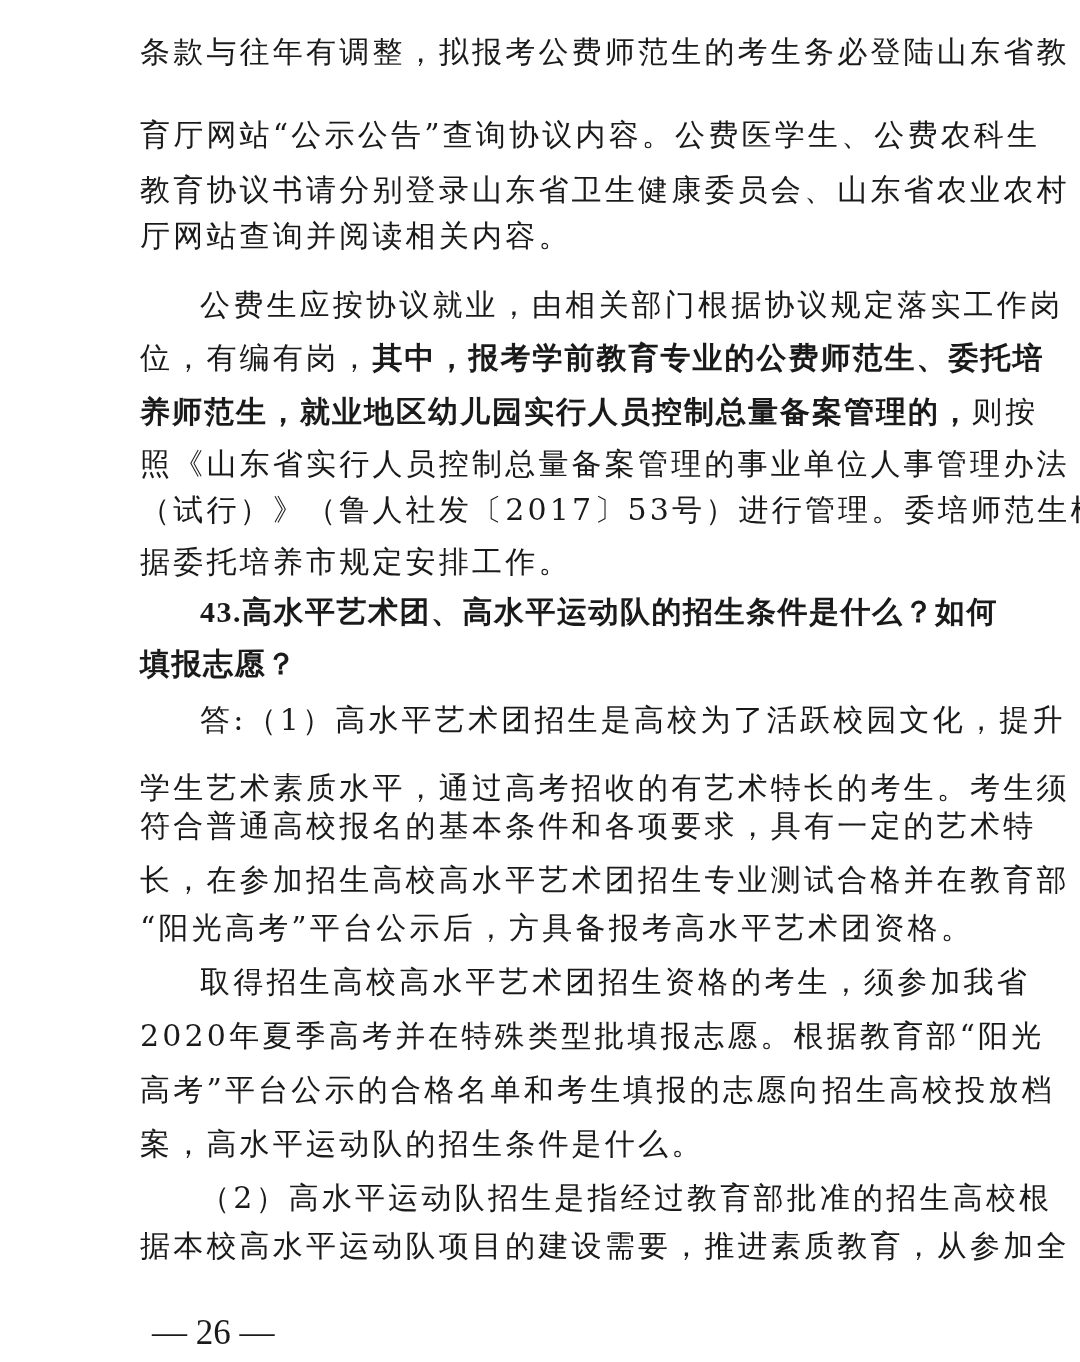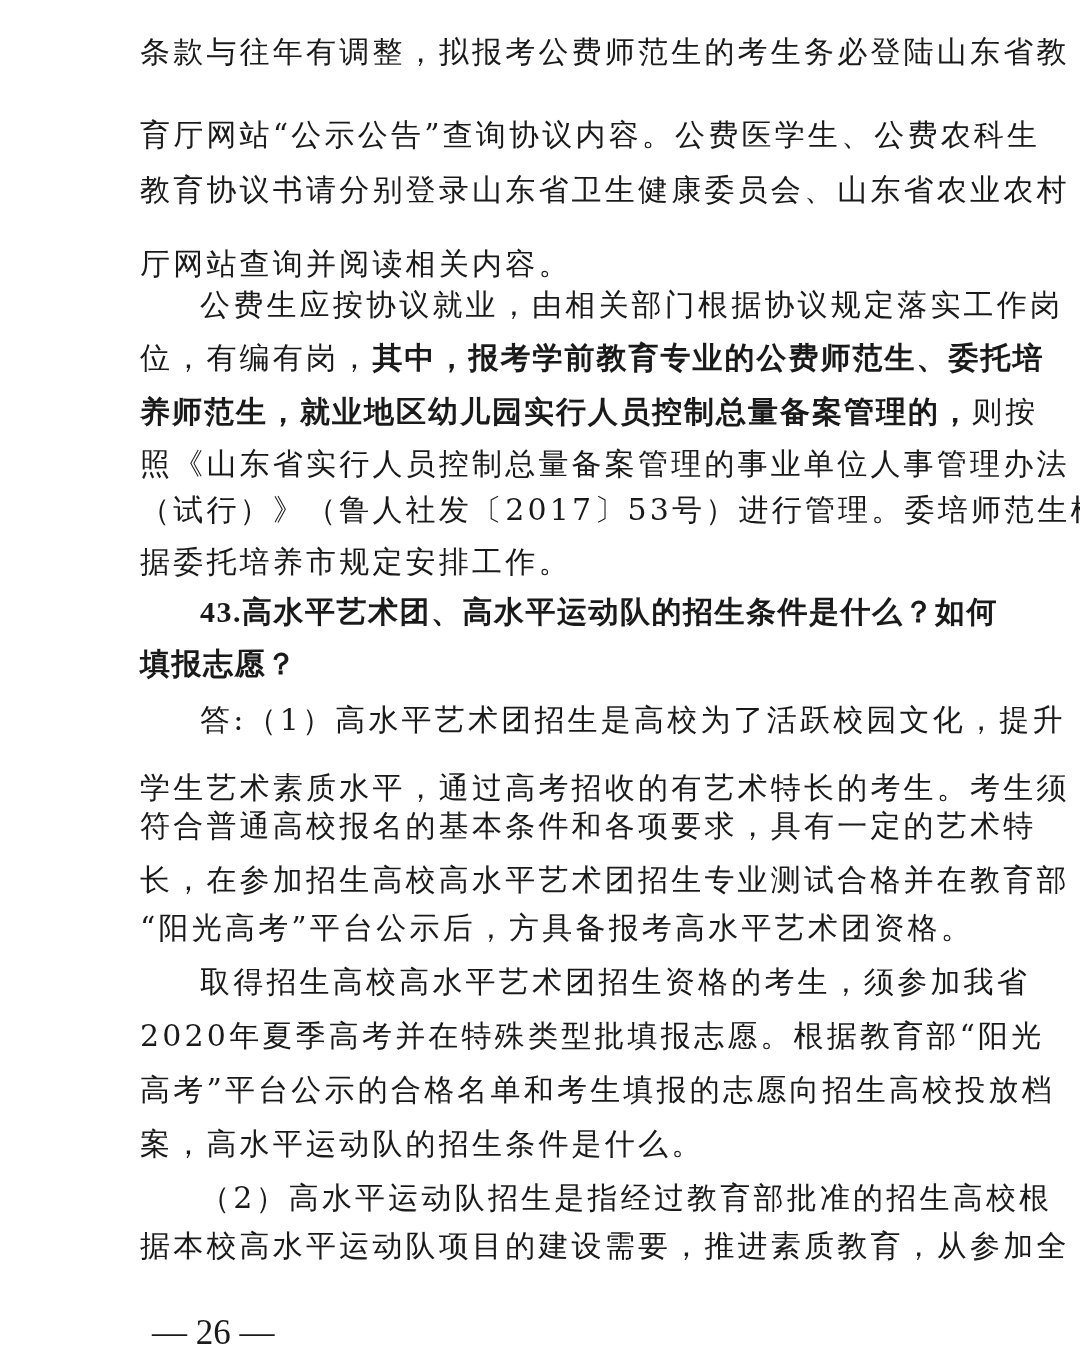--- a/index.html
+++ b/index.html
@@ -15,21 +15,21 @@
                  font-family:"Liberation Serif", "DejaVu Serif", serif; letter-spacing:0; }
 </style>
 </head>
 <body>
 
 <div class="page">
 
   <div class="line" style="top:32px">条款与往年有调整，拟报考公费师范生的考生务必登陆山东省教</div>
   <div class="line" style="top:115px">育厅网站“公示公告”查询协议内容。公费医学生、公费农科生</div>
   <div class="line" style="top:170px">教育协议书请分别登录山东省卫生健康委员会、山东省农业农村</div>
-  <div class="line" style="top:244px">厅网站查询并阅读相关内容。</div>
+  <div class="line" style="top:216px">厅网站查询并阅读相关内容。</div>
 
   <div class="line indent" style="top:285px">公费生应按协议就业，由相关部门根据协议规定落实工作岗</div>
   <div class="line" style="top:338px">
     <span>位，有编有岗，</span><span class="bold">其中，报考学前教育专业的公费师范生、委托培</span>
   </div>
   <div class="line" style="top:392px">
     <span class="bold">养师范生，就业地区幼儿园实行人员控制总量备案管理的，</span><span>则按</span>
   </div>
   <div class="line" style="top:444px">照《山东省实行人员控制总量备案管理的事业单位人事管理办法</div>
   <div class="line" style="top:490px">（试行）》（鲁人社发〔2017〕53号）进行管理。委培师范生根</div>

